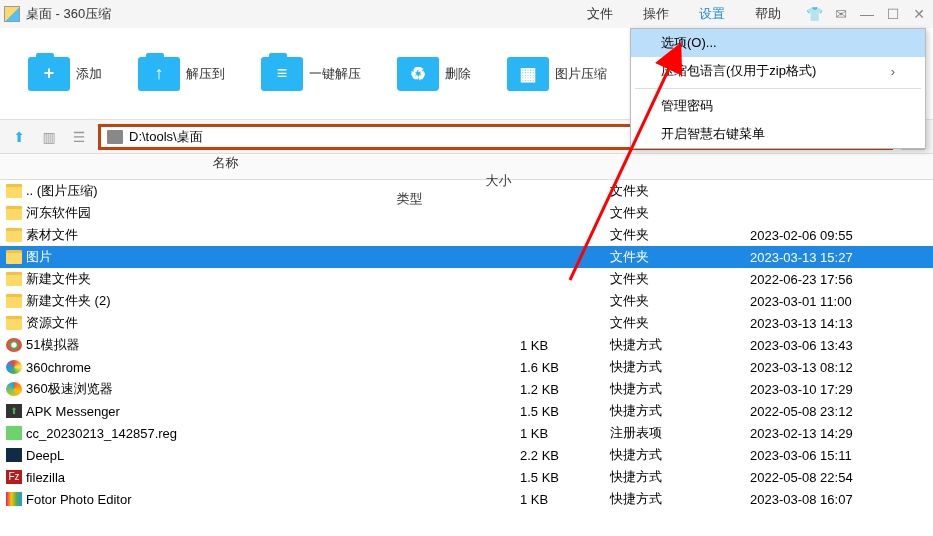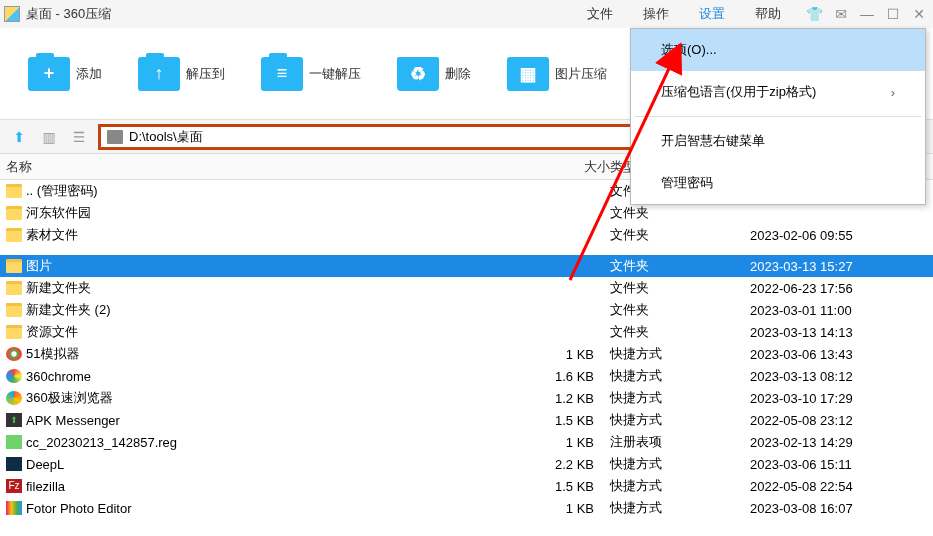--- a/index.html
+++ b/index.html
@@ -173,47 +173,47 @@
     }
     
     .col-headers {
       height: 26px;
       background: #fafafa;
       border-bottom: 1px solid #ddd;
       display: flex;
       align-items: center;
       font-size: 13px;
       color: #333;
+      flex-direction: column;
     }
     .col-name { width: 520px; padding-left: 6px; }
     .col-size { width: 90px; text-align: right; }
     .col-type { width: 140px; text-align: left; }
     .col-date { flex: 1; text-align: left; }
     
     .file-list {
       font-size: 13px;
     }
     .file-row {
       height: 22px;
       display: flex;
       align-items: center;
     }
     .file-row.selected {
       background: #1e88e5;
       color: #fff;
-      margin-top: 9px;
     }
     .cell-name {
       width: 520px;
       display: flex;
       align-items: center;
       padding-left: 6px;
       gap: 4px;
     }
-    .cell-size { width: 90px; text-align: right; padding-right: 16px; }
+    .cell-size { width: 90px; padding-right: 16px; }
     .cell-type { width: 140px; }
     .cell-date { flex: 1; }
     .fi {
       width: 16px;
       height: 14px;
       flex-shrink: 0;
       display: inline-block;
     }
     .fi.folder { background: #ffd966; border-radius: 1px; border-top: 3px solid #f4c242; }
     .fi.circle { border-radius: 50%; }
@@ -231,21 +231,21 @@
       top: 28px;
       left: 630px;
       width: 296px;
       background: #fff;
       border: 1px solid #bbb;
       box-shadow: 2px 2px 6px rgba(0,0,0,0.2);
       font-size: 13px;
       z-index: 100;
     }
     .dd-item {
-      height: 42px;
+      height: 28px;
       display: flex;
       align-items: center;
       padding: 0 30px 0 30px;
       justify-content: space-between;
     }
     .dd-item.hl {
       background: #bbdefb;
     }
     .dd-sep {
       height: 1px;
@@ -326,21 +326,21 @@
 <div class="col-headers">
   <div class="col-name">名称</div>
   <div class="col-size">大小</div>
   <div class="col-type">类型</div>
 </div>
 
 <div class="file-list" id="file-list">
     <div class="file-row">
       <div class="cell-name">
         <span class="fi folder"></span>
-        <span>.. (管理密码)</span>
+        <span>.. (图片压缩)</span>
       </div>
       <div class="cell-size"></div>
       <div class="cell-type">文件夹</div>
       <div class="cell-date"></div>
     </div>
     <div class="file-row">
       <div class="cell-name">
         <span class="fi folder"></span>
         <span>河东软件园</span>
       </div>
@@ -469,24 +469,24 @@
 <div class="dropdown">
   <div class="dd-item hl">
     <span>选项(O)...</span>
   </div>
   <div class="dd-item">
     <span>压缩包语言(仅用于zip格式)</span>
     <span class="dd-arrow">›</span>
   </div>
   <div class="dd-sep"></div>
   <div class="dd-item">
+    <span>管理密码</span>
+  </div>
+  <div class="dd-item">
     <span>开启智慧右键菜单</span>
-  </div>
-  <div class="dd-item">
-    <span>管理密码</span>
   </div>
 </div>
 
 <svg class="annotation-arrow" style="left:530px; top:30px;" width="200" height="260">
   <defs>
     <marker id="ah" markerWidth="12" markerHeight="12" refX="9" refY="5" orient="auto">
       <path d="M0,0 L10,5 L0,10 Z" fill="#ff0000"></path>
     </marker>
   </defs>
   <line x1="40" y1="250" x2="150" y2="15" stroke="#ff0000" stroke-width="3" marker-end="url(#ah)"></line>

